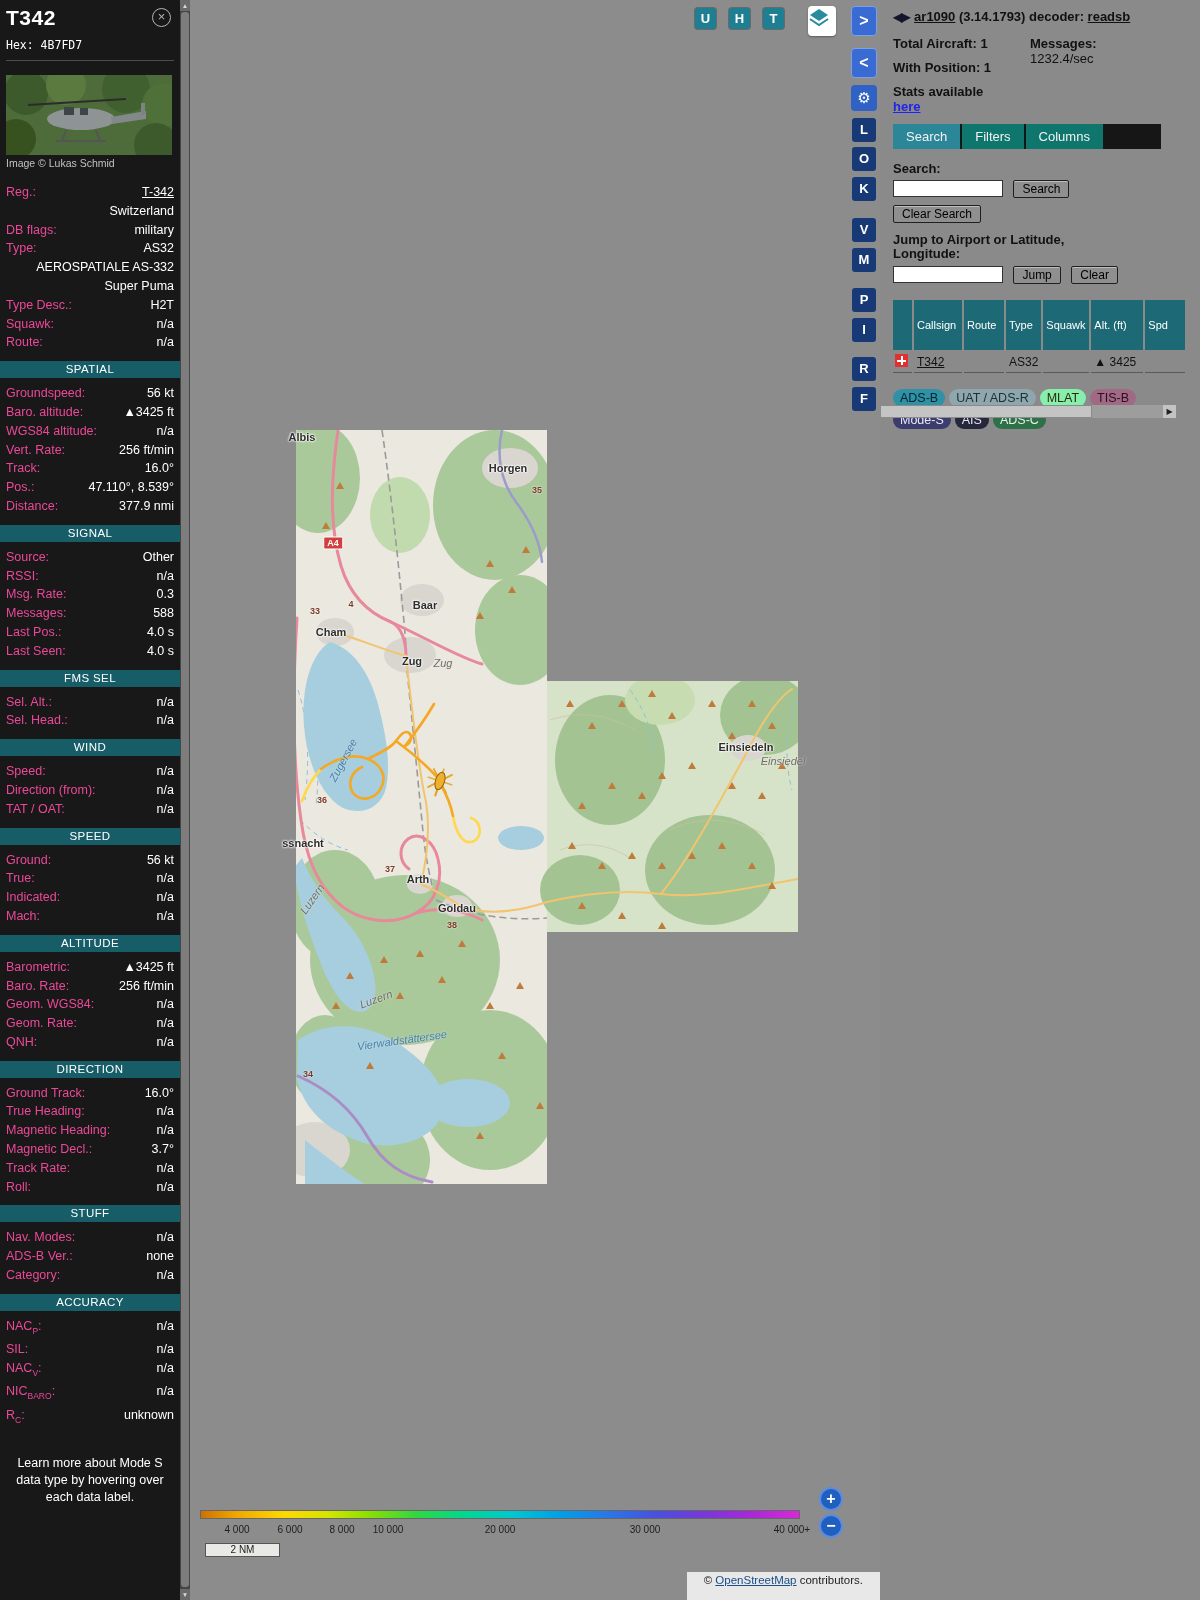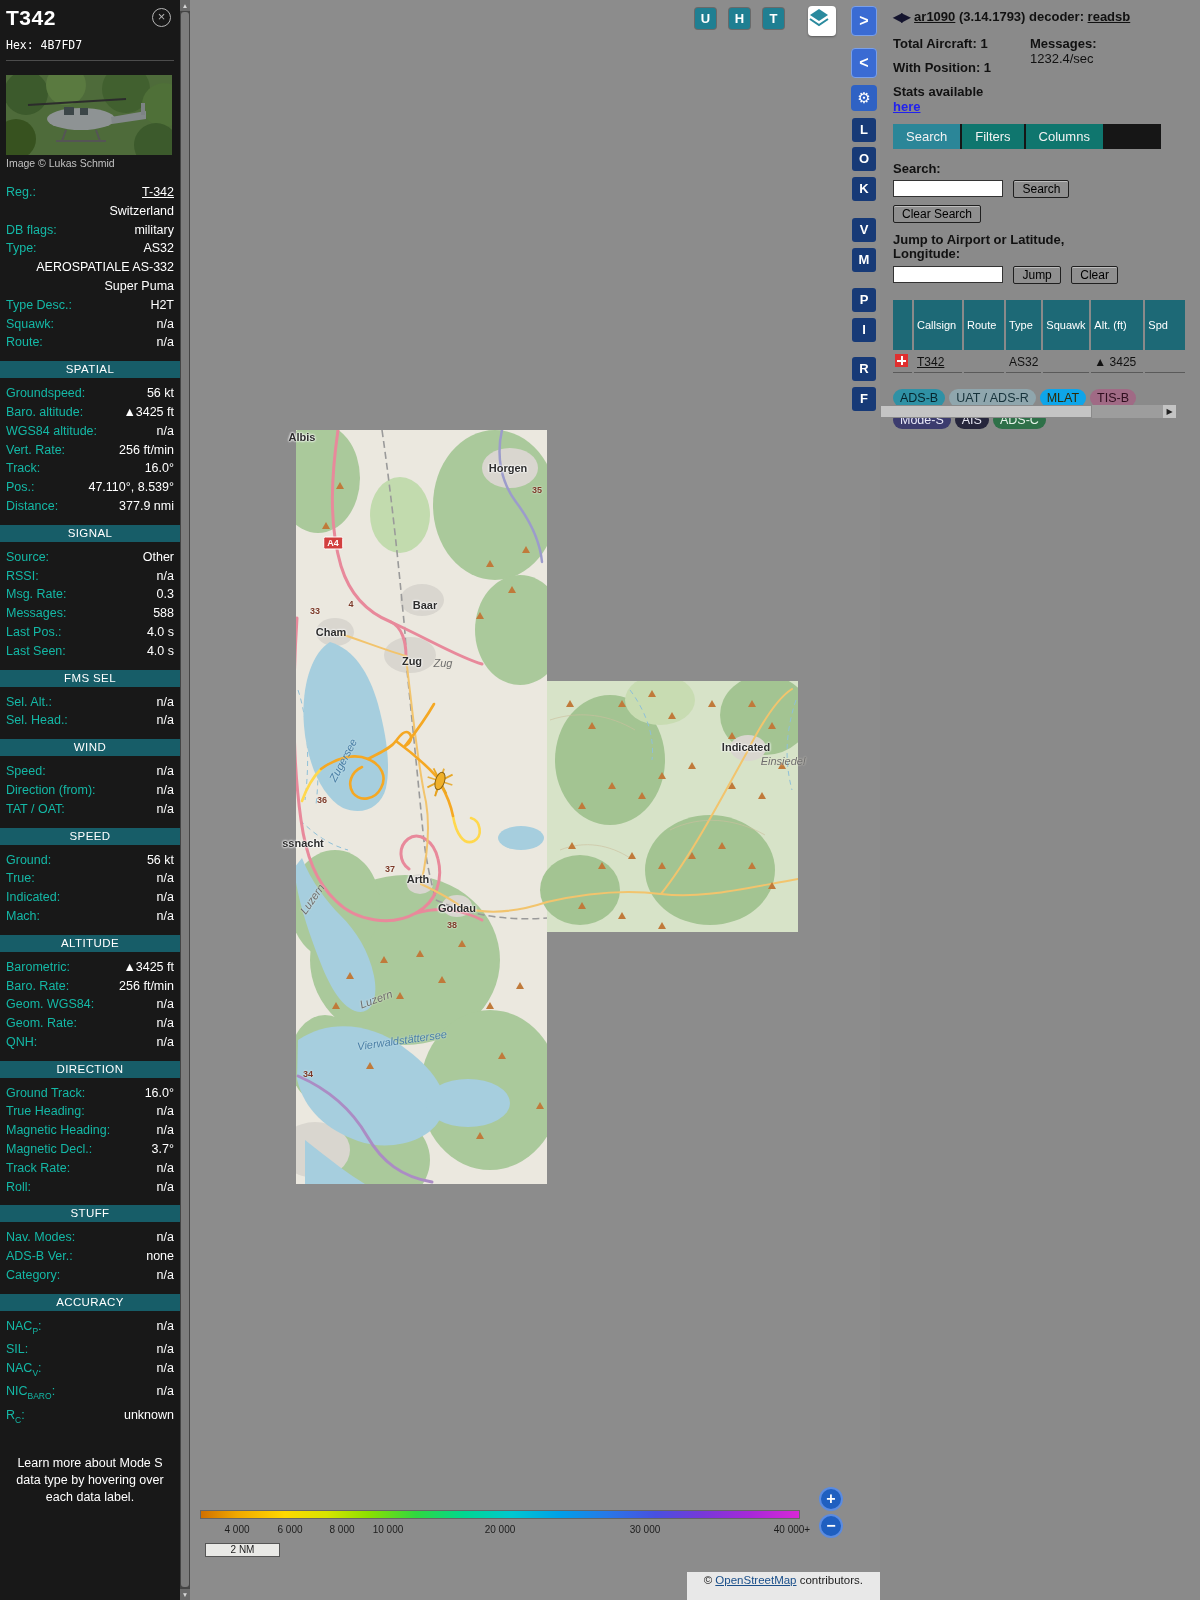--- a/index.html
+++ b/index.html
@@ -10,21 +10,21 @@
   
   #left{position:absolute;left:0;top:0;width:180px;height:1600px;background:#181818;color:#ededed;font-size:12.5px;padding:6px 6px 0 6px;overflow:hidden}
   .ib-head{position:relative;height:30px}
   .ib-title{font-size:21px;font-weight:bold;color:#fff;letter-spacing:.5px}
   .ib-close{position:absolute;right:3px;top:2px;width:19px;height:19px;border:1.5px solid #b5b5b5;border-radius:50%;color:#b5b5b5;text-align:center;line-height:16px;font-size:13px;cursor:pointer}
   .ib-hex{font-family:"DejaVu Sans Mono",monospace;font-size:11.5px;color:#fff;margin-top:2px}
   .ib-div{border:none;border-top:1px solid #4c4c4c;margin:8px 0 14px}
   .ib-photo{width:166px;height:80px;display:block;background:#2e4c2a}
   .ib-credit{font-size:10.5px;color:#c2c2c2;margin:2px 0 14px}
   .ib-row{display:flex;justify-content:space-between;line-height:18.8px}
-  .ib-label{color:#14b8a6;white-space:nowrap}
+  .ib-label{color:#ec4899;white-space:nowrap}
   .ib-value{color:#fff;text-align:right;flex:1;margin-left:4px}
   .ib-value .lnk-light{color:#fff;text-decoration:underline}
   .ib-sec-h{background:#175d68;color:#fff;text-align:center;font-size:11.5px;line-height:17px;margin:9px -6px 6px;letter-spacing:.4px}
   .ib-footer{margin-top:26px;text-align:center;line-height:17px;font-size:12.5px;color:#fff;padding:0 4px}
   sub{font-size:8.5px}
 
   
   #lscroll{position:absolute;left:180px;top:0;width:10px;height:1600px;background:#454545}
   .sarrow{position:absolute;left:0;width:10px;height:11px;background:#6a6a6a;color:#d8d8d8;font-size:6.5px;text-align:center;line-height:11px;cursor:pointer}
   #lthumb{position:absolute;left:1px;top:12px;width:8px;height:1575px;background:#7d7d7d;border-radius:3px;cursor:pointer}
@@ -75,21 +75,21 @@
   .lnk-dark{color:#111;text-decoration:underline}
   .flag-ch{width:13px;height:13px;background:#e03030;position:relative;display:inline-block}
   .flag-ch i{position:absolute;background:#fff}
   .flag-ch .v{left:5.5px;top:2px;width:2px;height:9px}
   .flag-ch .h{left:2px;top:5.5px;width:9px;height:2px}
   #table-clip{width:298px;overflow:hidden}
   #toggles{margin-top:12px;width:300px}
   .tg{display:inline-block;margin:2px 4px 2px 0;padding:2px 7px;border-radius:9px;font-size:12.5px;cursor:pointer}
   .tg-adsb{background:#2f91a5;color:#06232b}
   .tg-uat{background:#8fa6ad;color:#16323a}
-  .tg-mlat{background:#0ea5e9;color:#2e2a06}
+  .tg-mlat{background:#86efac;color:#2e2a06}
   .tg-tisb{background:#a06a85;color:#2e0e1e}
   .tg-modes{background:#3c3c6e;color:#e9e9f8}
   .tg-ais{background:#26263c;color:#e2e2ee}
   .tg-adsc{background:#2e7048;color:#e3f2e7}
   #hscroll{position:absolute;left:0;top:405px;width:296px;height:13px;background:#9d9d9d}
   #hthumb{position:absolute;left:0;top:0;width:212px;height:13px;background:#c4c4c4;border:1px solid #8a8a8a;cursor:pointer}
   #harrow{position:absolute;right:0;top:0;width:13px;height:13px;background:#c4c4c4;color:#222;font-size:8px;text-align:center;line-height:13px;cursor:pointer}
 </style>
 </head>
 <body>
@@ -500,21 +500,21 @@
       <span class="lbl-place" style="left: 318px; top: 468px;">Horgen</span>
       <span class="lbl-shield" style="left: 143px; top: 543px;">A4</span>
       <span class="lbl-exit" style="left: 347px; top: 490px;">35</span>
       <span class="lbl-exit" style="left: 125px; top: 611px;">33</span>
       <span class="lbl-exit" style="left: 161px; top: 604px;">4</span>
       <span class="lbl-place" style="left: 235px; top: 605px;">Baar</span>
       <span class="lbl-place" style="left: 141px; top: 632px;">Cham</span>
       <span class="lbl-place" style="left: 222px; top: 661px;">Zug</span>
       <span class="lbl-region" style="left: 253px; top: 663px;">Zug</span>
       <span class="lbl-water" style="left: 153px; top: 760px; transform: translate(-50%, -50%) rotate(-62deg);">Zugersee</span>
-      <span class="lbl-place" style="left: 556px; top: 747px;">Indicated</span>
+      <span class="lbl-place" style="left: 556px; top: 747px;">Einsiedeln</span>
       <span class="lbl-region" style="left: 593px; top: 761px;">Einsiedel</span>
       <span class="lbl-exit" style="left: 132px; top: 800px;">36</span>
       <span class="lbl-place" style="left: 113px; top: 843px;">ssnacht</span>
       <span class="lbl-exit" style="left: 200px; top: 869px;">37</span>
       <span class="lbl-place" style="left: 228px; top: 879px;">Arth</span>
       <span class="lbl-place" style="left: 267px; top: 908px;">Goldau</span>
       <span class="lbl-exit" style="left: 262px; top: 925px;">38</span>
       <span class="lbl-region" style="left: 122px; top: 899px; transform: translate(-50%, -50%) rotate(-55deg);">Luzern</span>
       <span class="lbl-region" style="left: 186px; top: 999px; transform: translate(-50%, -50%) rotate(-20deg);">Luzern</span>
       <span class="lbl-water" style="left: 212px; top: 1040px; transform: translate(-50%, -50%) rotate(-8deg);">Vierwaldstättersee</span>

